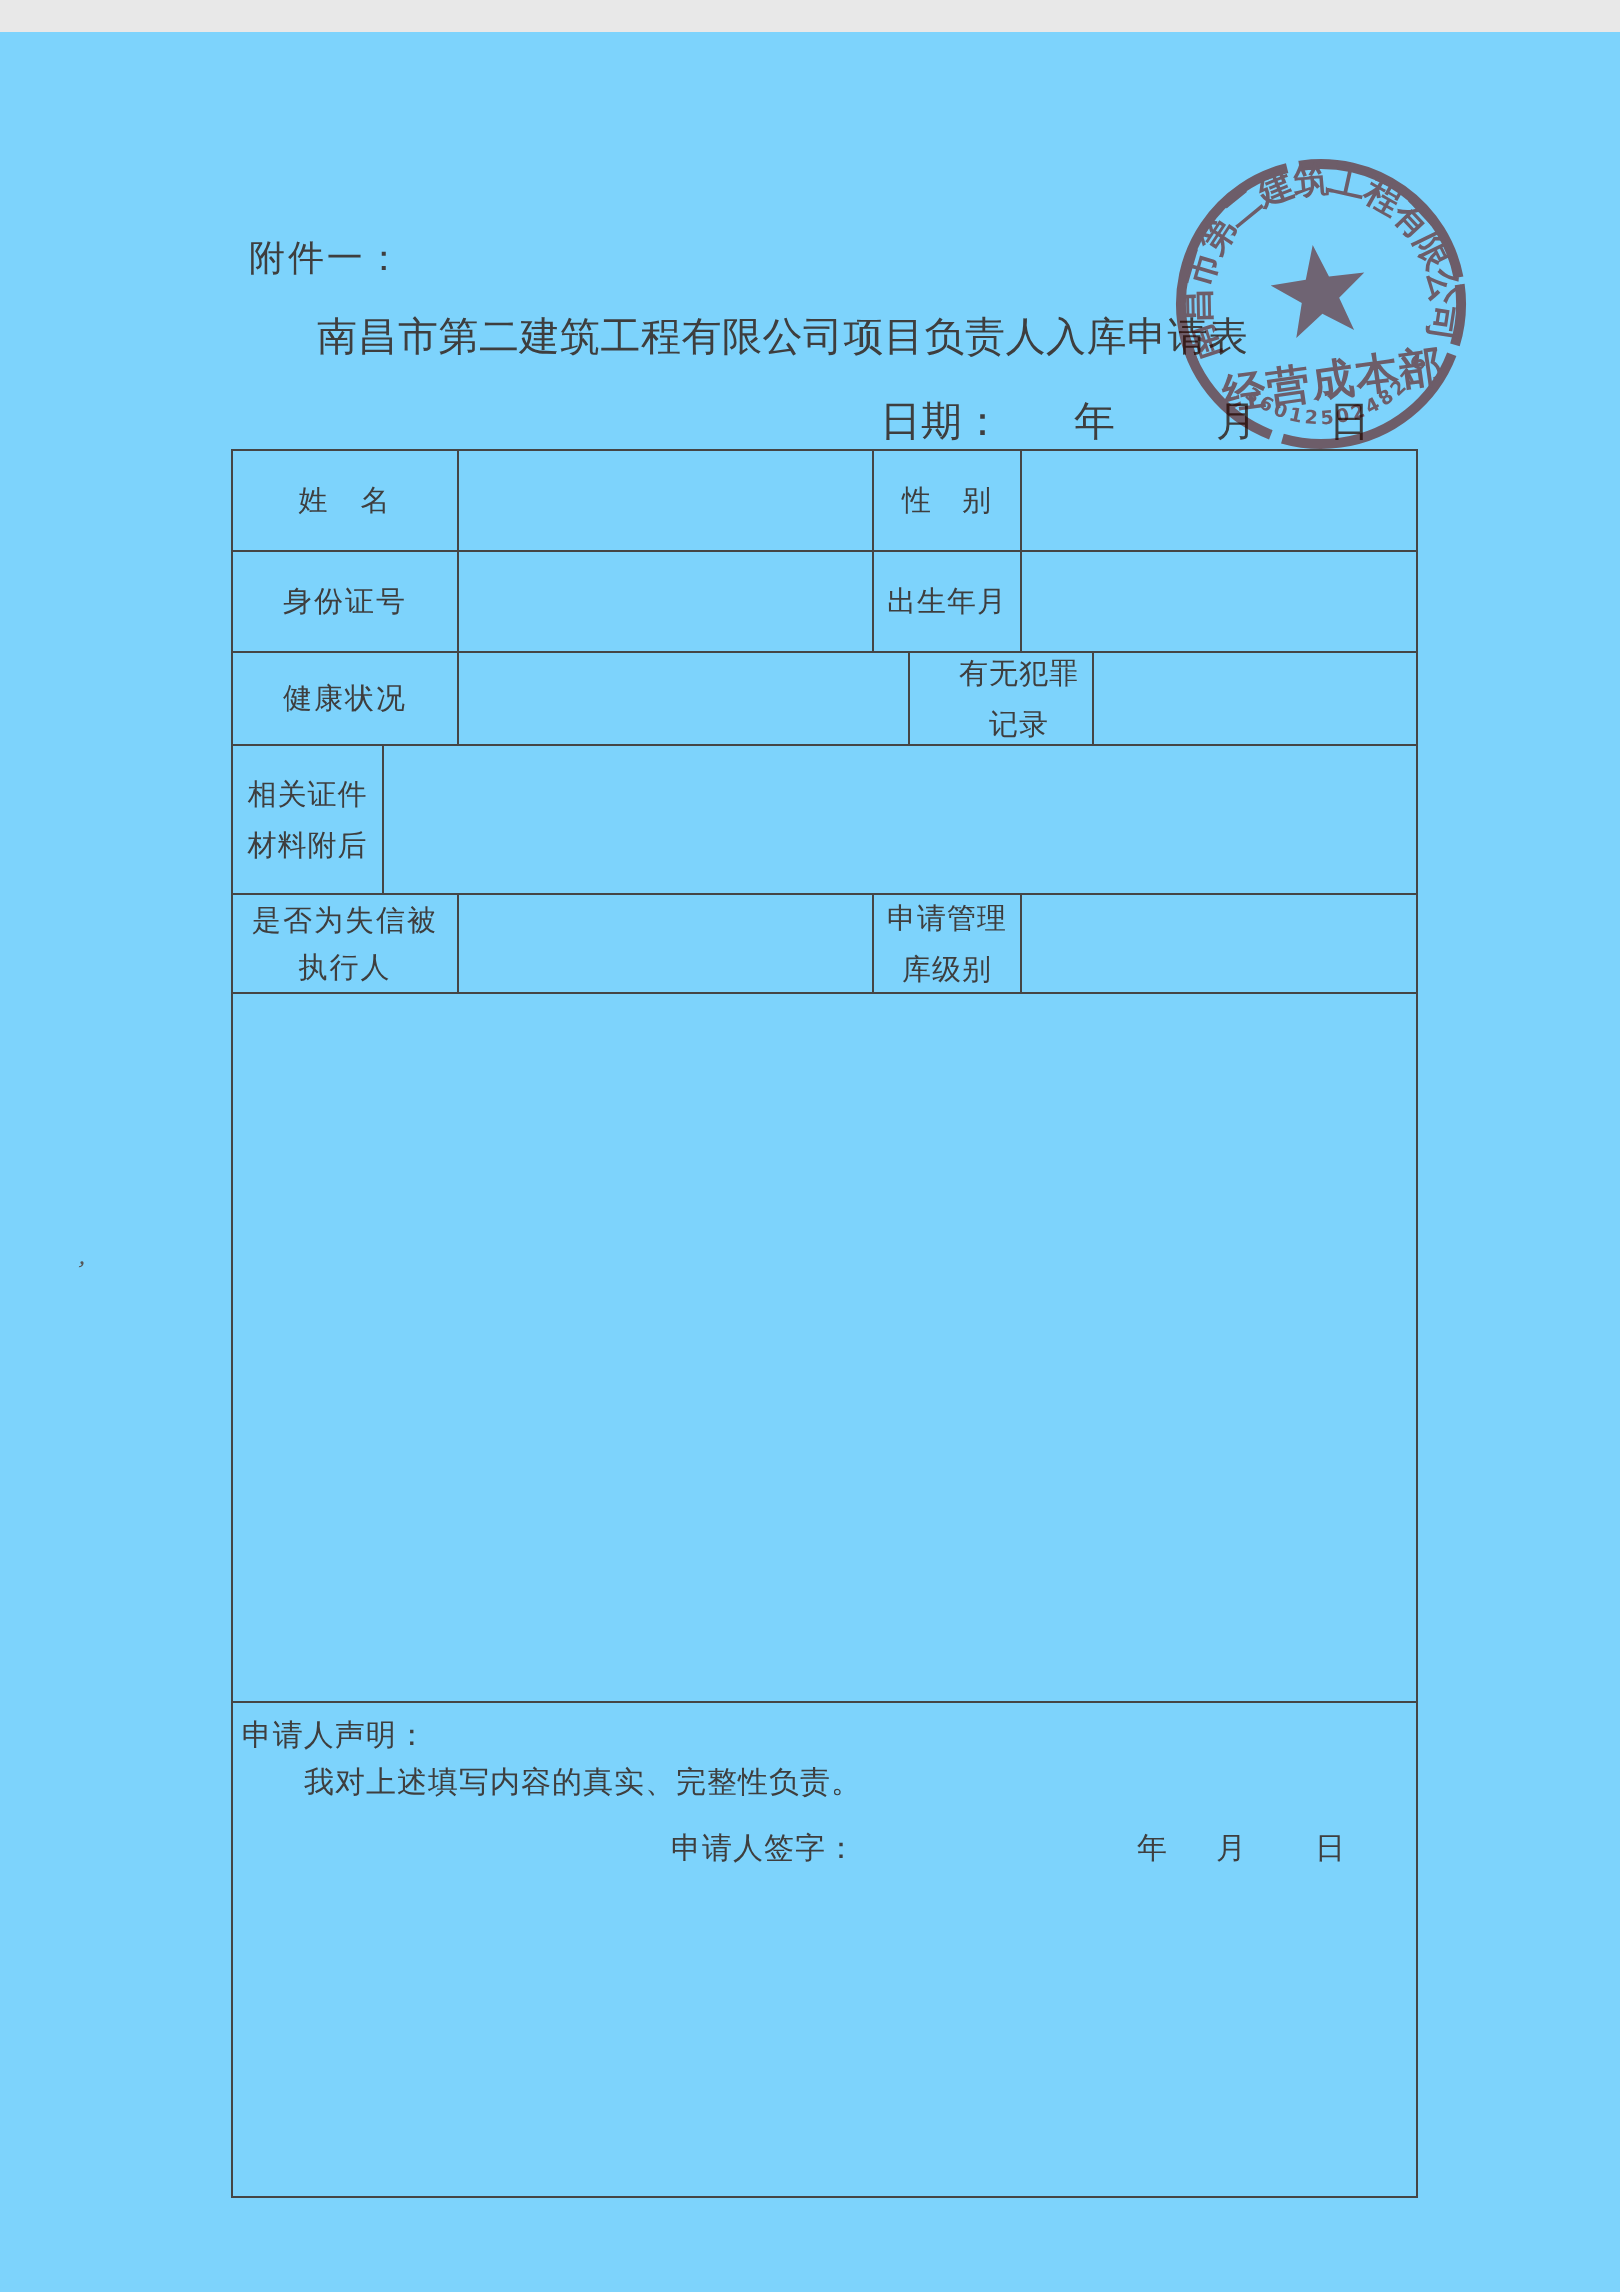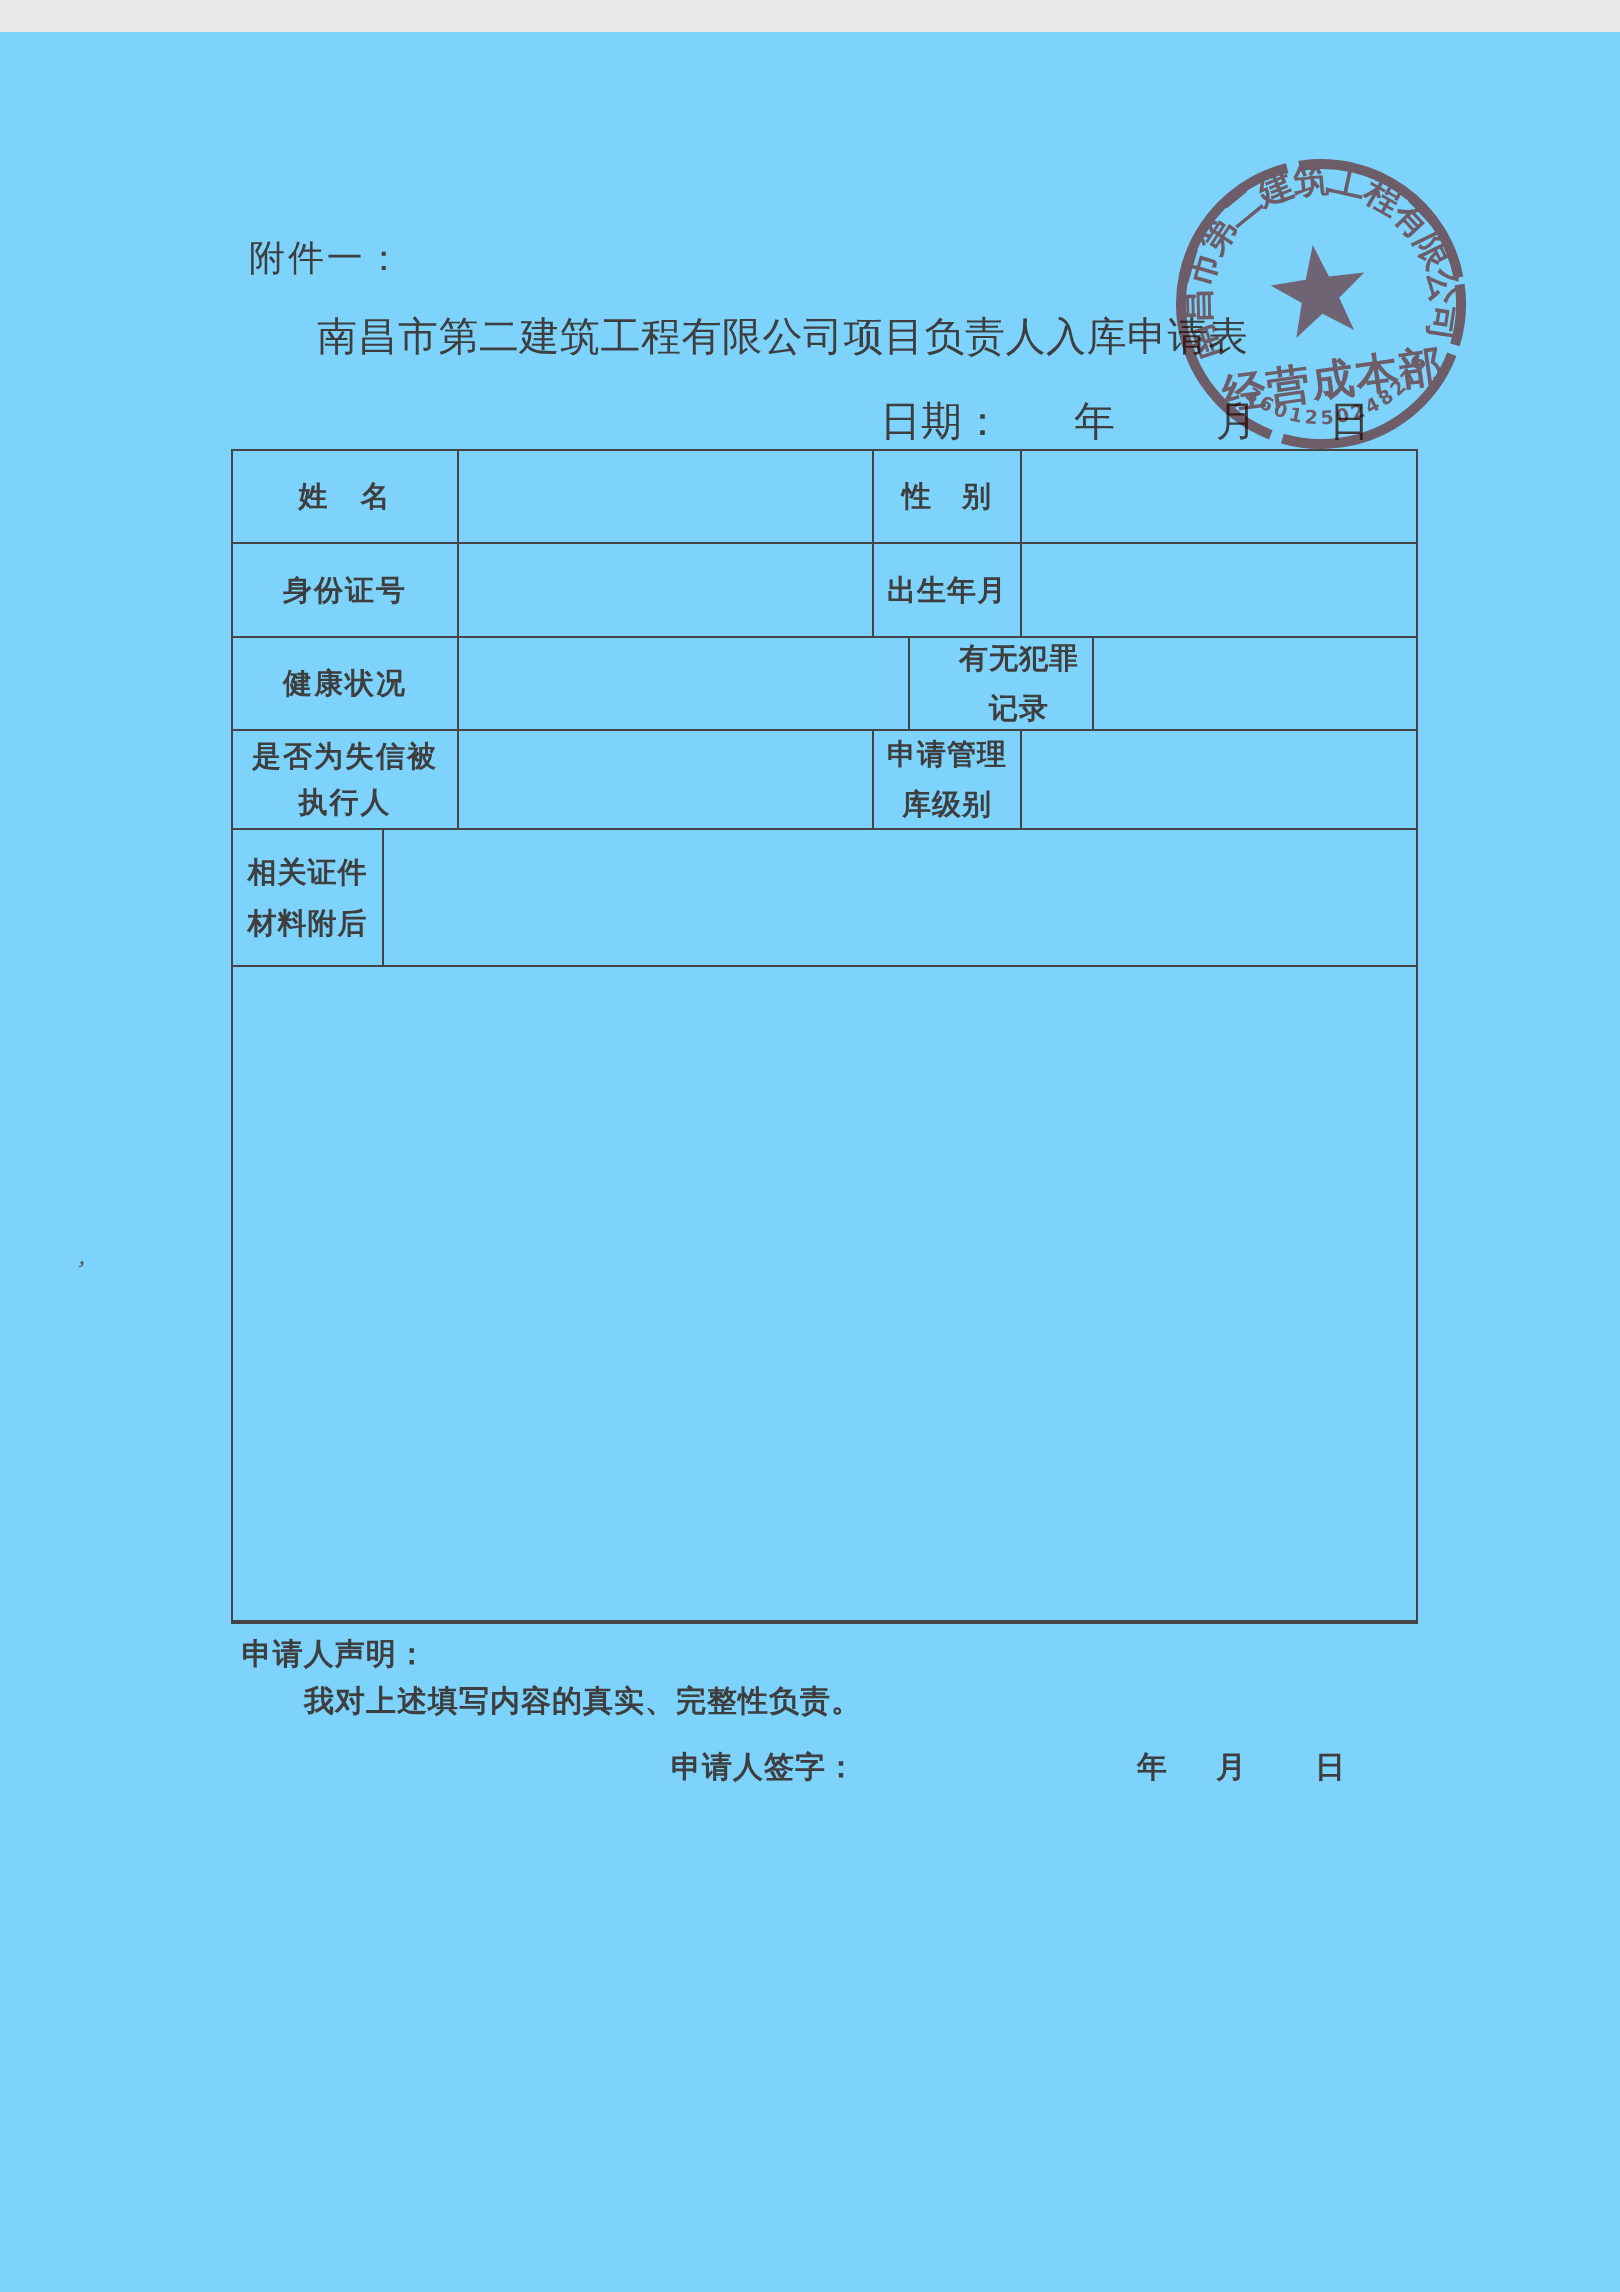--- a/index.html
+++ b/index.html
@@ -18,26 +18,25 @@
   .title{left:317px;top:277px;font-size:40px;letter-spacing:0.5px;white-space:nowrap;}
   .date-part{top:362px;font-size:41px;white-space:nowrap;}
   .date-label{left:880px;}
   .date-year{left:1074px;}
   .date-month{left:1216px;}
   .date-day{left:1329px;}
   
   .stray{left:76px;top:1223px;font-size:25.5px;color:#555;transform:rotate(12deg);}
   
   .tbl{
-    left:231px;top:417px;width:1187px;height:1175px;
+    left:231px;top:417px;width:1187px;height:1749px;
     border:2px solid #454545;
     box-sizing:border-box;
     display:flex;flex-direction:column;
     background:transparent;
-    font-weight:bold;
   }
   .trow{display:flex;box-sizing:border-box;border-bottom:2px solid #454545;}
   .trow:last-child{border-bottom:none;flex:1;}
   .cell{box-sizing:border-box;border-right:2px solid #454545;display:flex;align-items:center;justify-content:center;text-align:center;}
   .cell:last-child{border-right:none;}
   .lab{font-size:29px;letter-spacing:2px;line-height:1.6;padding:3.9px 9.8px;}
   .lab-narrow{font-size:29px;letter-spacing:1px;line-height:1.75;padding:3.9px 8.8px;}
   .r-h1{height:101px;} .r-h2{height:101px;} .r-h3{height:93px;gap:36px;} .r-h4{height:99px;}
   .r-h5{height:149px;} .r-h6{height:709px;}
   .c1{width:226px;} .c2{width:415px;} .c3{width:148px;} .c4{flex:1;}
@@ -87,30 +86,30 @@
       <div class="cell c4"></div>
     </div>
 
     <div class="trow r-h3">
       <div class="cell c1 lab">健康状况</div>
       <div class="cell c2"></div>
       <div class="cell c3 lab-narrow">有无犯罪记录</div>
       <div class="cell c4"></div>
     </div>
 
+    <div class="trow r-h5">
+      <div class="cell cn1 lab-narrow">相关证件材料附后</div>
+      <div class="cell cn2"></div>
+    </div>
+
     <div class="trow r-h4">
       <div class="cell c1 lab">是否为失信被执行人</div>
       <div class="cell c2"></div>
       <div class="cell c3 lab-narrow">申请管理库级别</div>
       <div class="cell c4"></div>
-    </div>
-
-    <div class="trow r-h5">
-      <div class="cell cn1 lab-narrow">相关证件材料附后</div>
-      <div class="cell cn2"></div>
     </div>
 
     <div class="trow r-h6">
       <div class="cell cn2"></div>
     </div>
 
     <div class="trow decl">
       <div class="abs decl-heading">申请人声明：</div>
       <div class="abs decl-statement">我对上述填写内容的真实、完整性负责。</div>
       <div class="abs sig-label">申请人签字：</div>

